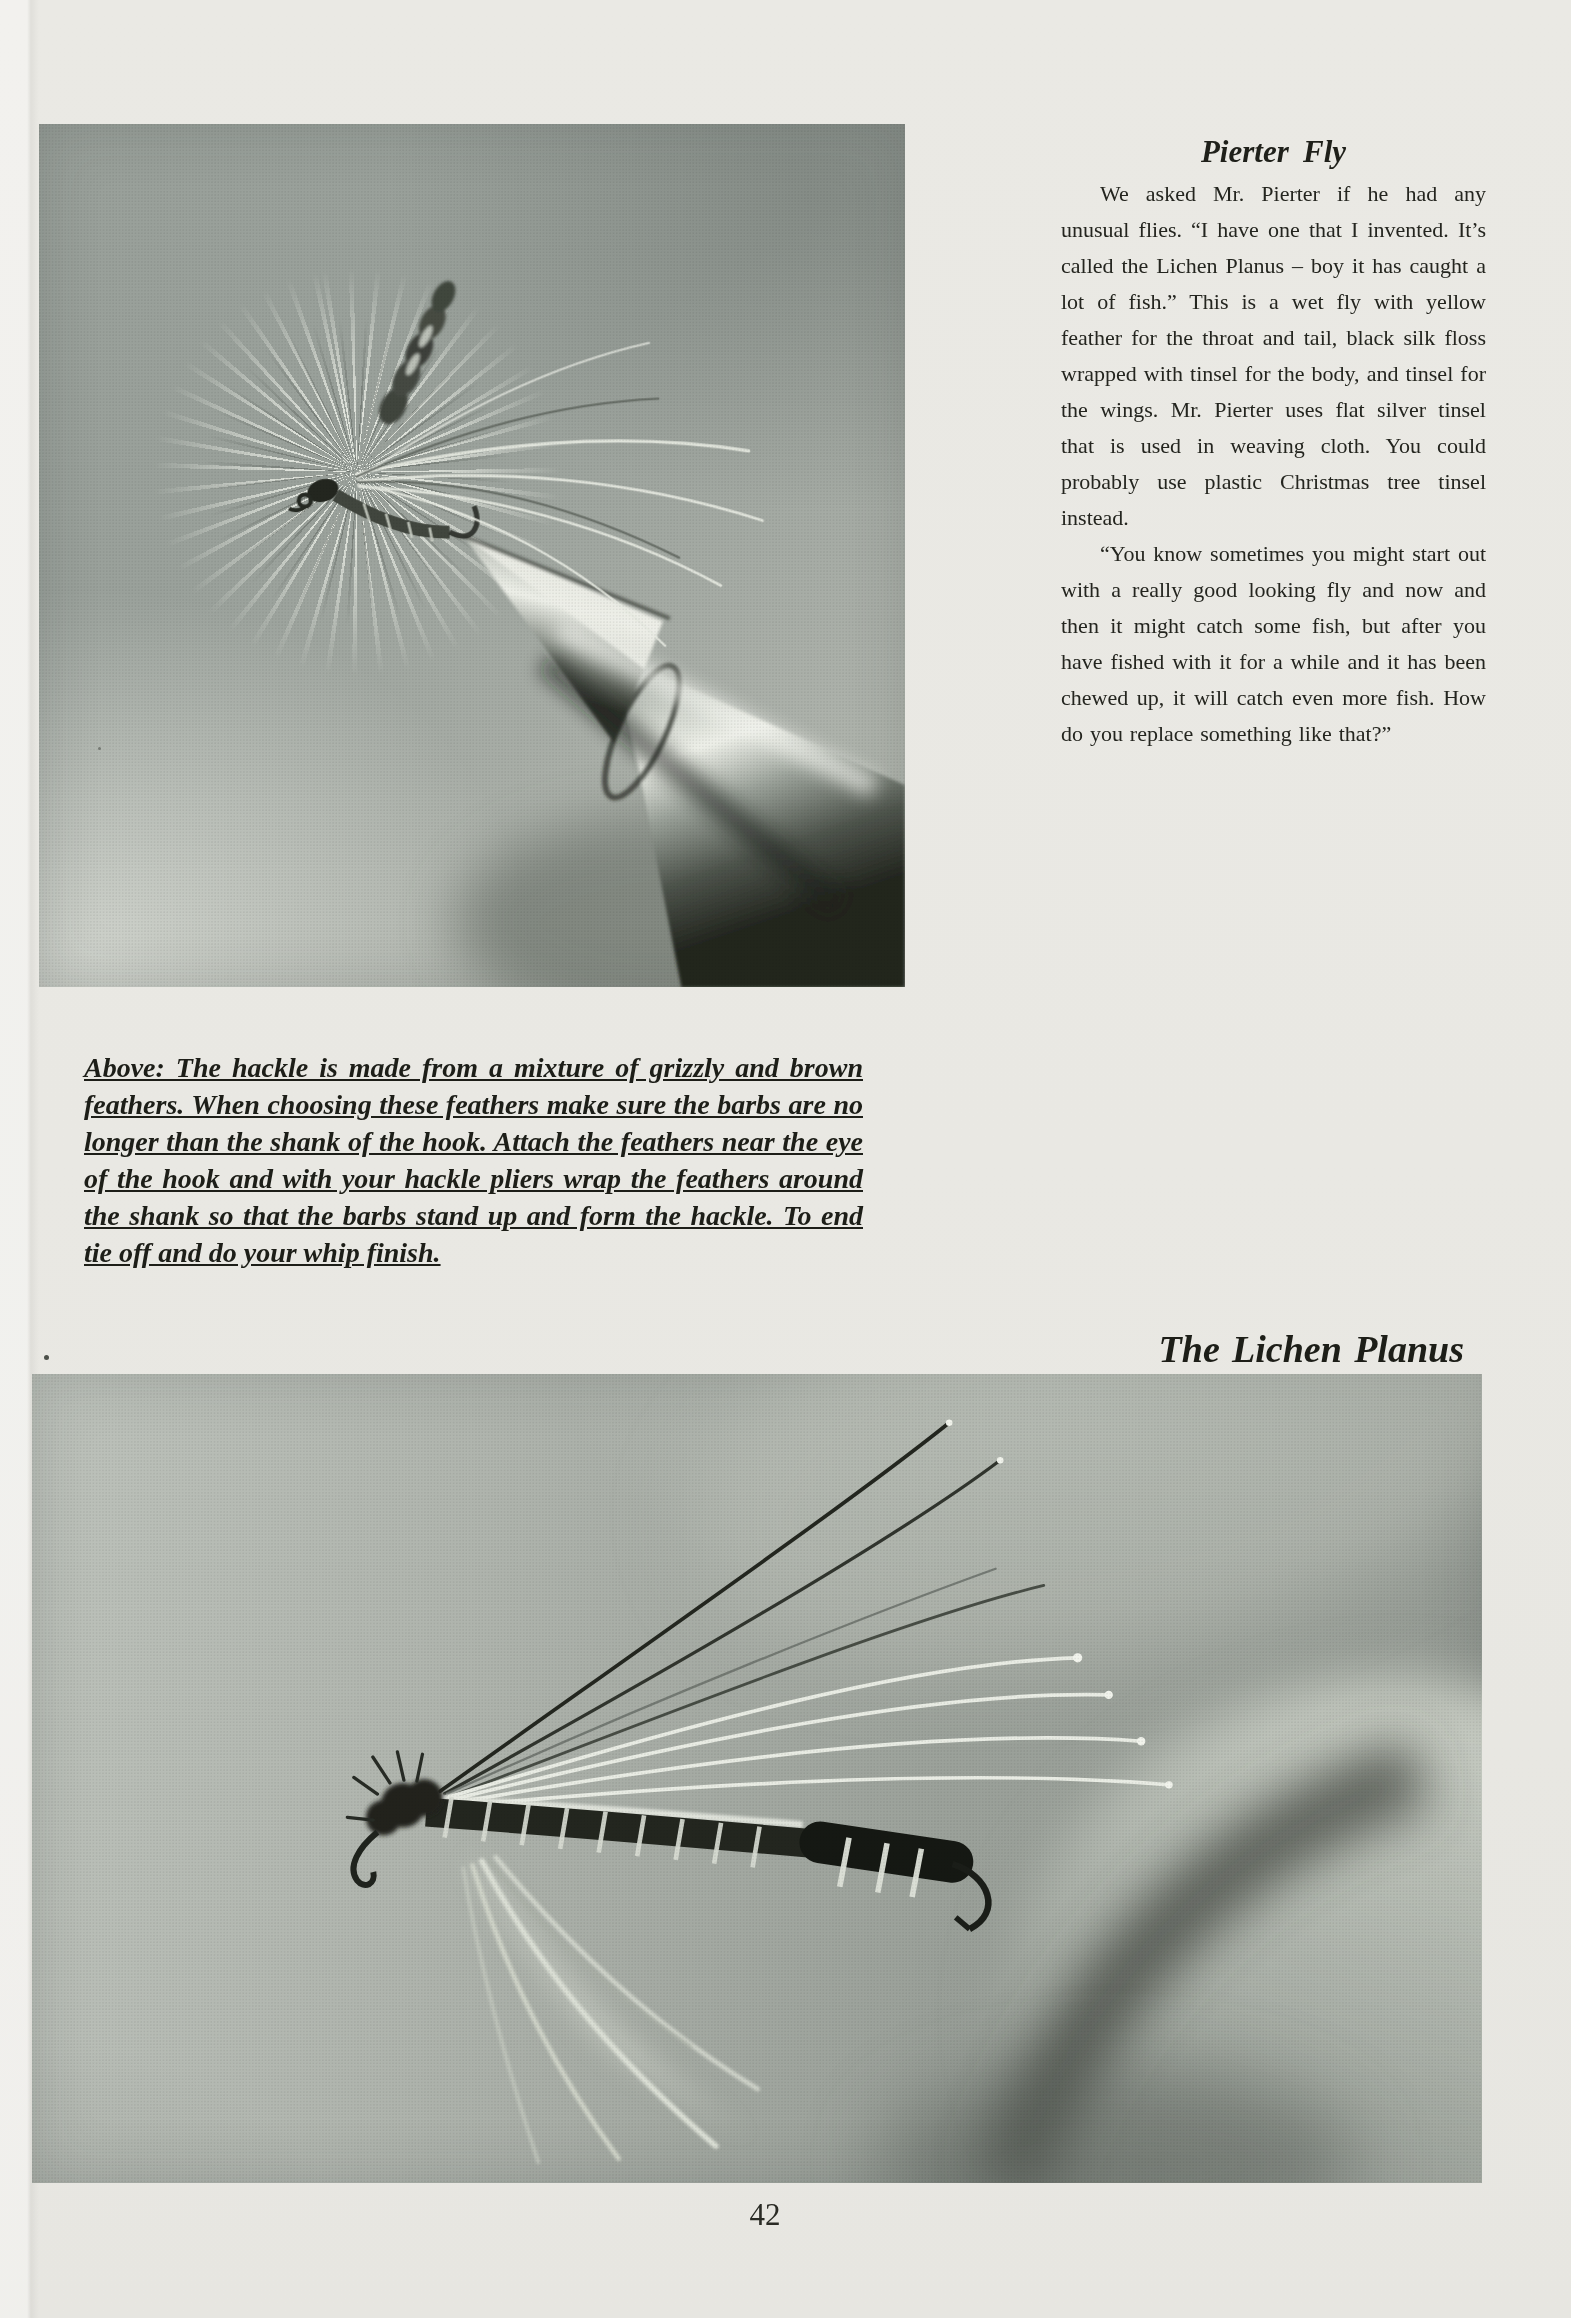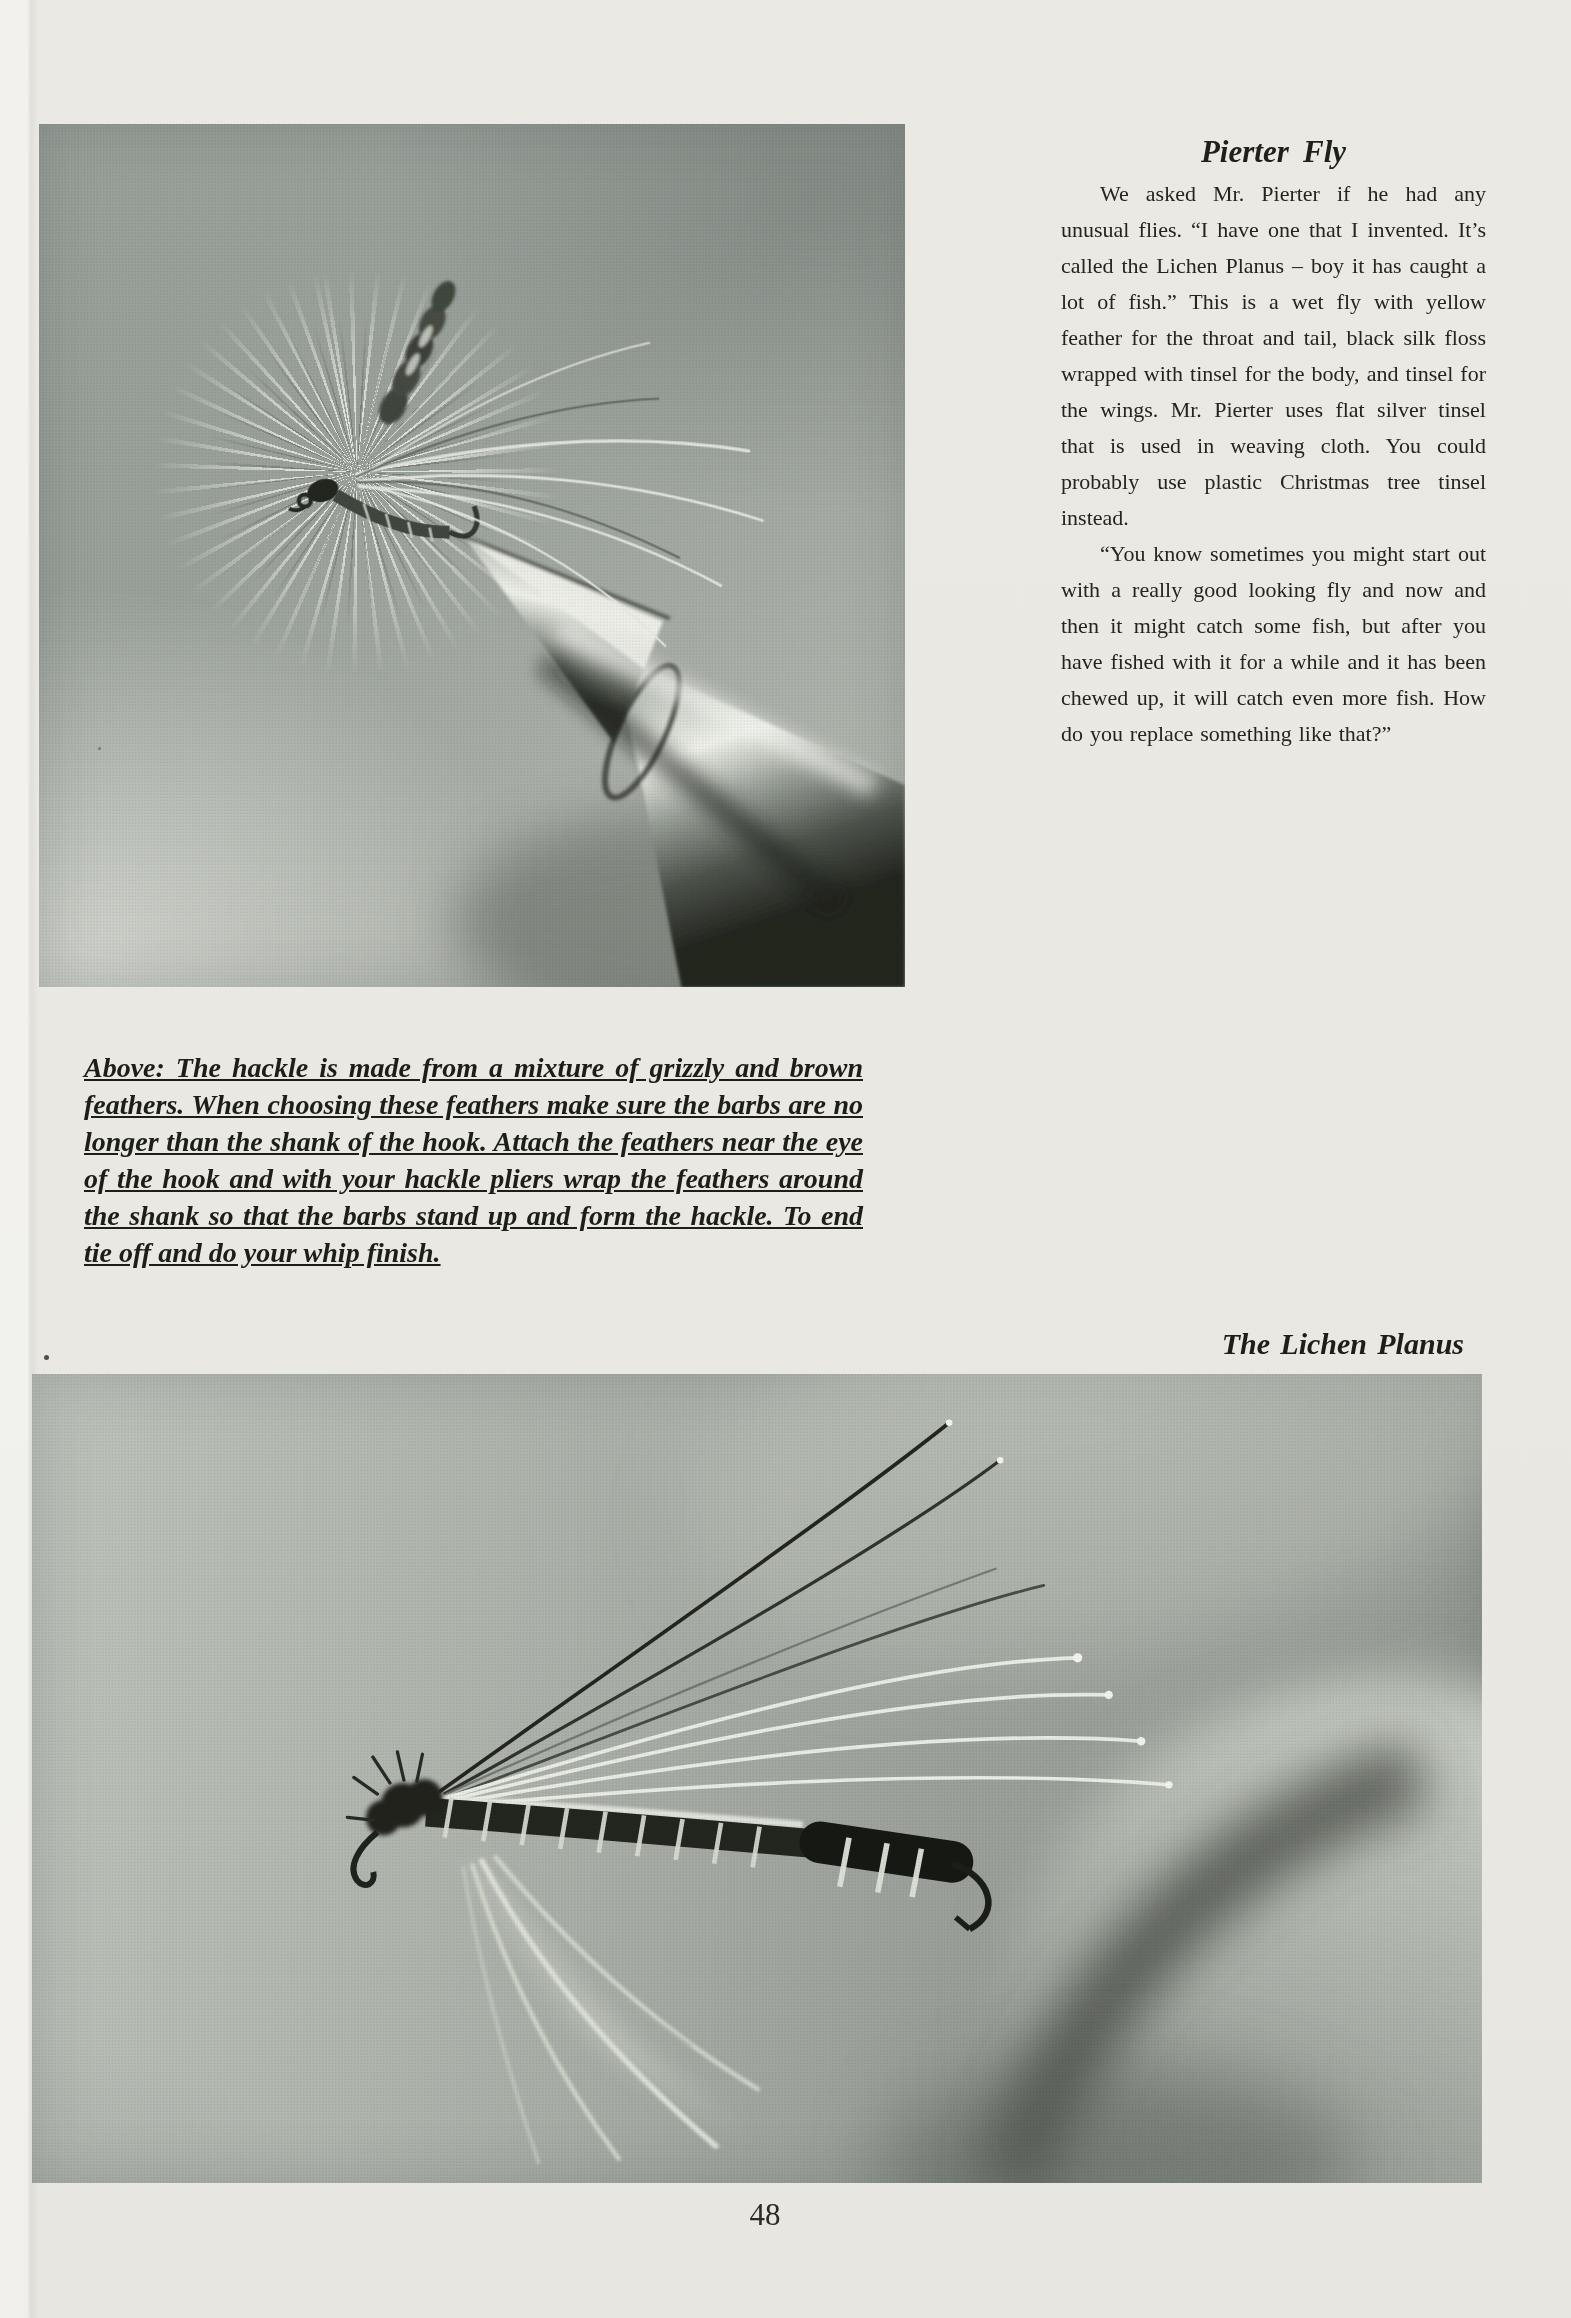--- a/index.html
+++ b/index.html
@@ -60,21 +60,21 @@
     margin:0;font-size:22px;line-height:36px;text-align:justify;text-indent:39px;
     word-spacing:1.4px;color:#24251f;
   }
   .caption{
     position:absolute;left:84px;top:1049px;width:779px;margin:0;
     font-size:28px;line-height:37px;font-weight:bold;font-style:italic;
     text-align:justify;color:#1d1e18;text-decoration:underline;
   }
   .label{
     position:absolute;left:1061px;top:1327px;width:403px;margin:0;
-    font-size:30px;font-weight:bold;font-style:italic;text-align:right;color:#1d1e18;
+    font-size:38px;font-weight:bold;font-style:italic;text-align:right;color:#1d1e18;
     word-spacing:2.8px;
   }
   .pagenum{
     position:absolute;left:714px;top:2197px;width:102px;
     font-size:31px;text-align:center;color:#2a2b25;
   }
   .speck{position:absolute;border-radius:50%;background:#4c5049;}
 </style>
 </head>
 <body>
@@ -276,19 +276,19 @@
             <path d="M745,906 L694,870"></path>
             <path d="M736,962 L680,956"></path>
             <path d="M830,878 L842,820"></path>
         </g>
         <path d="M745,988 C704,1022 680,1062 701,1092 C717,1112 742,1100 736,1074" stroke="#1f231d" stroke-width="13" fill="none"></path>
       </g>
     </svg>
     <div class="halftone"></div>
   </div>
 
-  <div class="pagenum">48</div>
+  <div class="pagenum">42</div>
 
   <div class="speck" style="left:44px;top:1355px;width:5.1px;height:5.1px;"></div>
   <div class="speck" style="left:98px;top:747px;width:3.2px;height:3.2px;opacity:.6;"></div>
 
 </div>
 
 
 </body></html>

